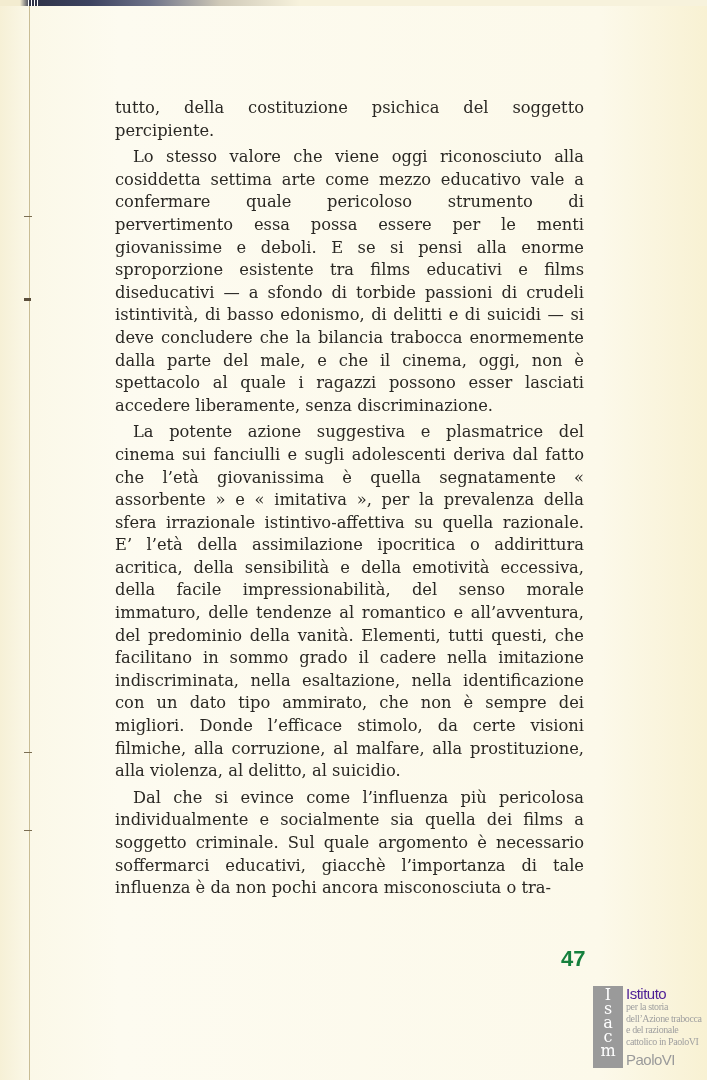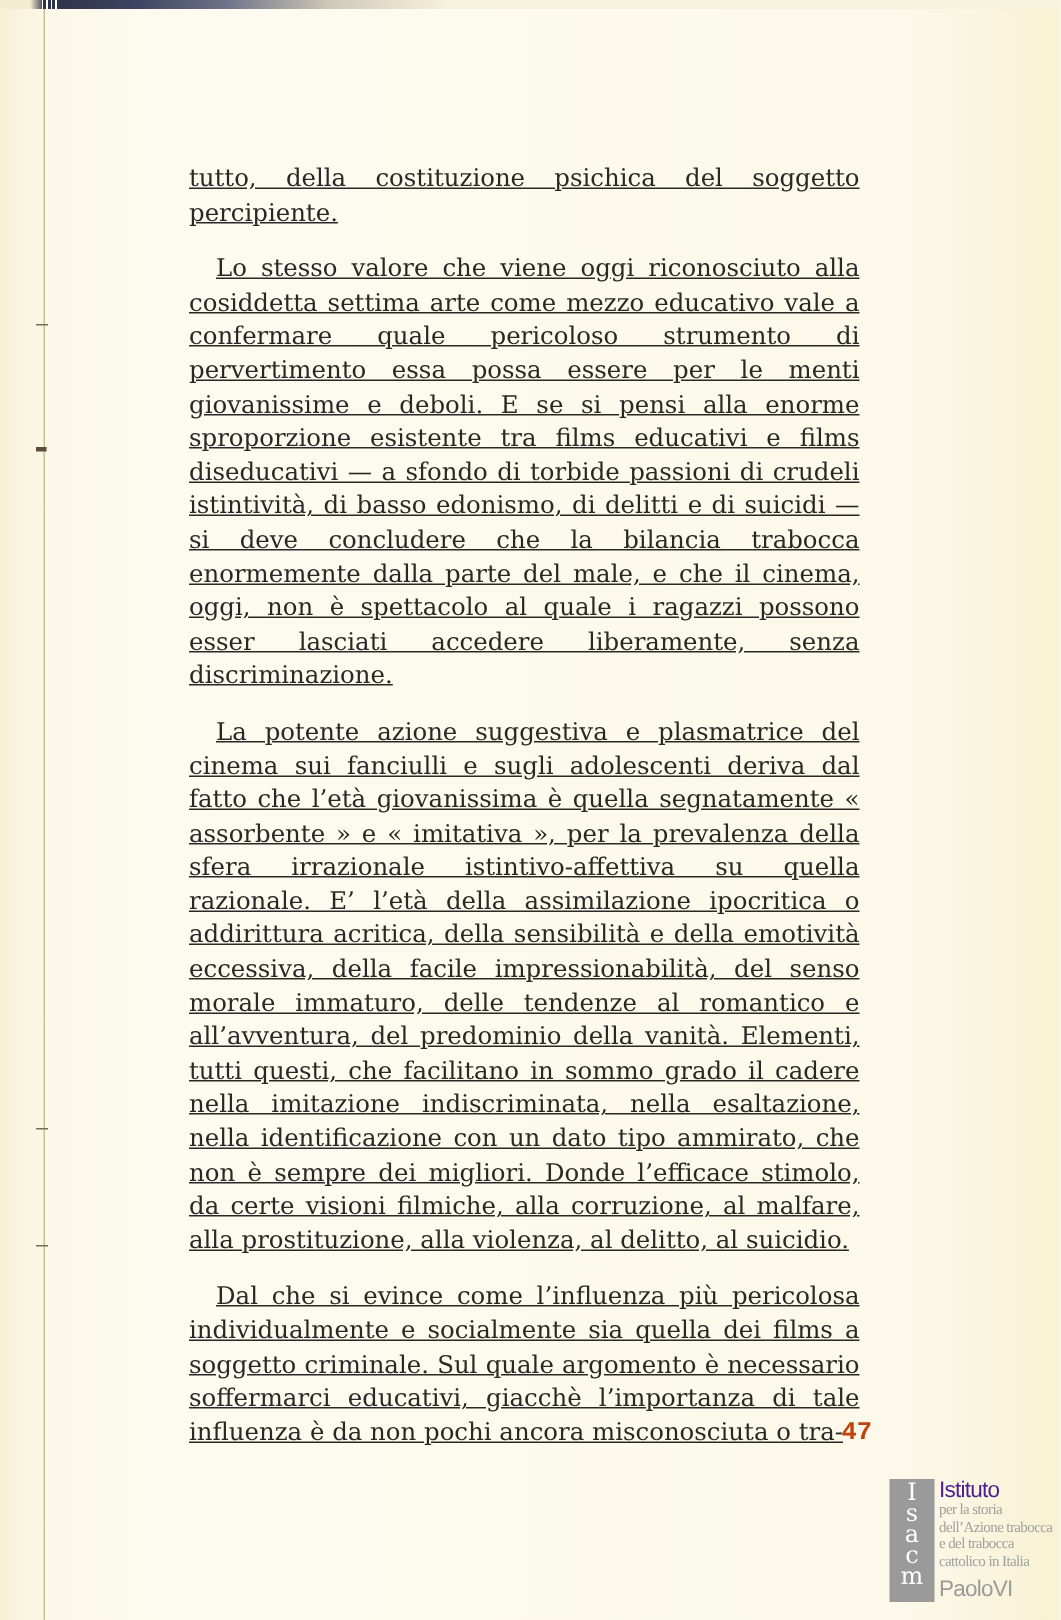--- a/index.html
+++ b/index.html
@@ -23,25 +23,25 @@
   .spine-mark {
     position: absolute; left: 24px; width: 8px; height: 5px;
     border-top: 1px solid #7a6d52;
   }
   .spine-mark.dark { background: #5a4d3a; height: 3px; border: none; width: 7px; }
   .text-block {
     position: absolute; left: 111px; top: 93px; width: 477px;
     font-size: 16.3px; line-height: 22.6px; color: #2a2824;
     text-align: justify;
   }
-  .text-block p { margin: 15px; text-indent: 0; text-decoration: underline; }
+  .text-block p { margin: 4px; text-indent: 0; }
   .text-block p.indent { text-indent: 18px; }
   .page-number {
     position: absolute; left: 561px; top: 946px;
-    font-family: Liberation Mono, monospace; font-weight: bold; font-size: 17px; color: #c2410c;
+    font-family: Liberation Sans, sans-serif; font-weight: bold; font-size: 22px; color: #15803d;
   }
   .logo {
     position: absolute; left: 593px; top: 986px; width: 114px; height: 86px;
   }
   .logo .mark {
     position: absolute; left: 0; top: 0; width: 30px; height: 82px;
     background: #9a9a9a; color: #ffffff;
     font-family: "DejaVu Serif", serif; font-size: 16px; line-height: 14px;
     text-align: center; padding-top: 2px; box-sizing: border-box;
   }
@@ -85,17 +85,17 @@
     <span>I</span>
     <span>s</span>
     <span>a</span>
     <span>c</span>
     <span>m</span>
   </div>
   <div class="title">Istituto</div>
   <div class="lines">
     <div>per la storia</div>
     <div>dell’Azione trabocca</div>
-    <div>e del trabocca</div>
-    <div>cattolico in Italia</div>
+    <div>e del razionale</div>
+    <div>cattolico in PaoloVI</div>
   </div>
   <div class="footer">PaoloVI</div>
 </div>
 
 </body></html>

